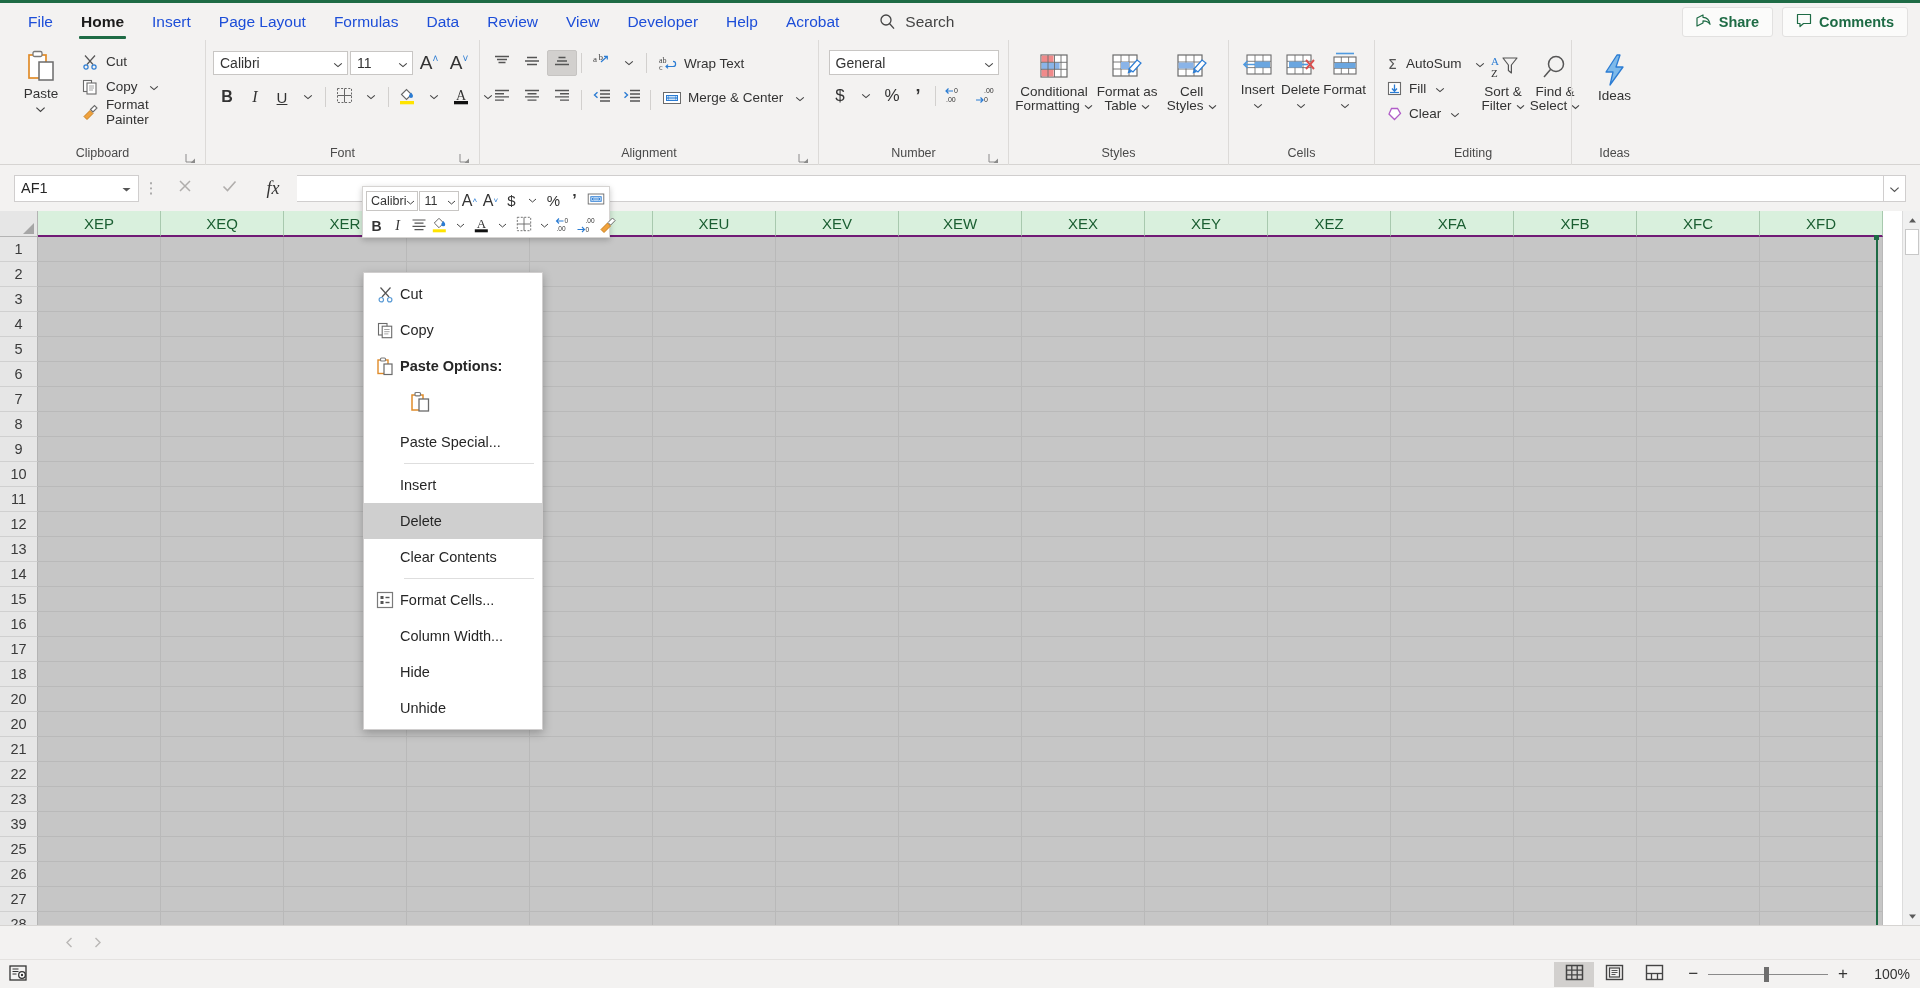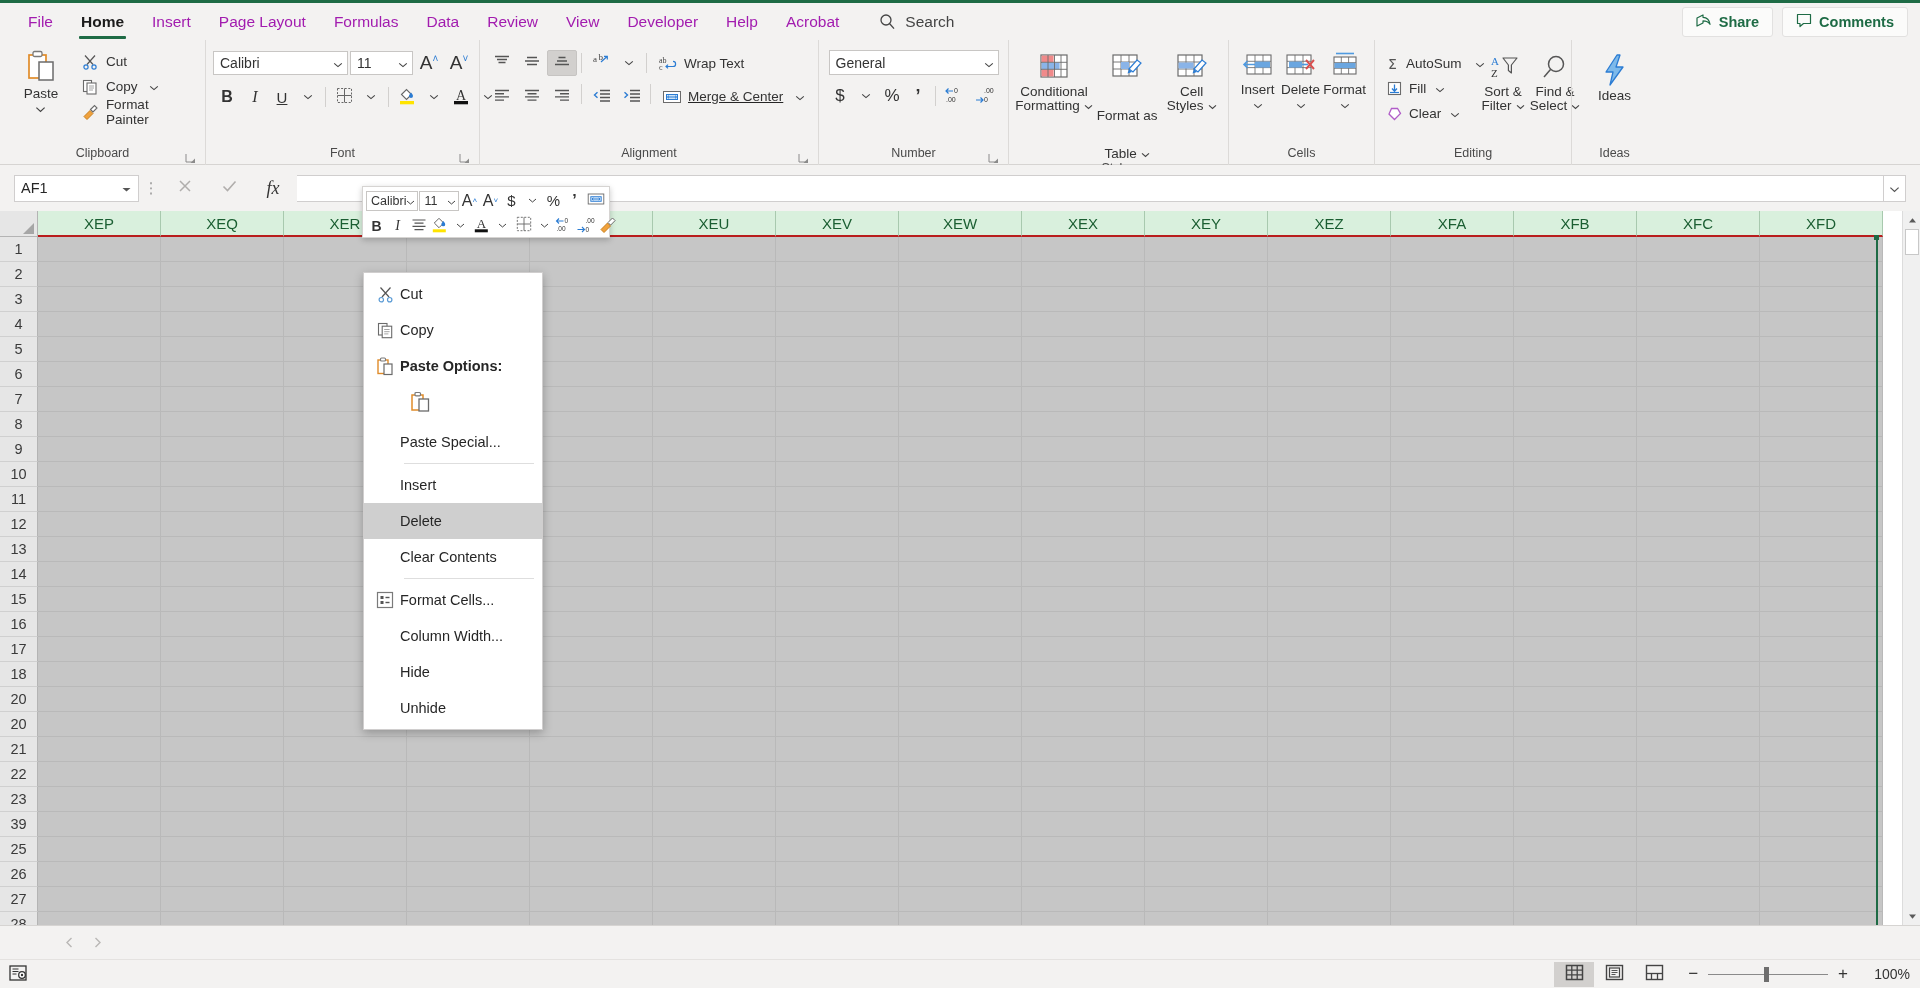--- a/index.html
+++ b/index.html
@@ -15,21 +15,21 @@
 
   
   .topbar {
     position:absolute; left:0; top:0; width:1920px; height:40px;
     background:#f3f2f1; border-top:3px solid #1e6b45;
     display:flex; align-items:center;
   }
   .tabs { display:flex; align-items:center; height:40px; padding-left:14px; }
   .tab {
     position:relative; height:40px; line-height:40px; padding:0 14px;
-    font-size:15.5px; color:#a21caf; cursor:pointer; white-space:nowrap;
+    font-size:15.5px; color:#1d4ed8; cursor:pointer; white-space:nowrap;
   }
   .tab.active { font-weight:bold; color:#1b1b1b; }
   .tab.active:after {
     content:""; position:absolute; left:12px; right:12px; bottom:3px;
     height:3px; background:#1e6b45; border-radius:1px;
   }
   .searchbox { display:flex; align-items:center; gap:9px; margin-left:26px; color:#444; font-size:15.5px; }
   .searchbox svg { display:block; }
   .topright { position:absolute; right:12px; top:4px; display:flex; gap:9px; align-items:center; }
   .tbtn {
@@ -91,21 +91,21 @@
 
   
   .gridwrap { position:absolute; left:0; top:211px; width:1920px; height:714px; background:#fff; overflow:hidden;}
   .corner { position:absolute; left:0; top:0; width:38px; height:26px; background:#e6e6e6;
             border-right:1px solid #b4b4b4; border-bottom:1px solid #b4b4b4; }
   .corner:after { content:""; position:absolute; right:3px; bottom:2px; width:0; height:0;
                   border-left:11px solid transparent; border-bottom:11px solid #a6a6a6; }
   .colhdr { position:absolute; left:38px; top:0; height:26px; display:flex; }
   .ch { width:123px; height:26px; line-height:25px; text-align:center; font-size:15px;
         background:#d9f0dd; color:#1b5e32; border-right:1px solid #a8c9ae;
-        border-bottom:2px solid #b91c1c; cursor:pointer; }
+        border-bottom:2px solid #701a75; cursor:pointer; }
   .rowhdrs { position:absolute; left:0; top:26px; width:38px; }
   .rh { height:25px; line-height:24px; text-align:center; font-size:14.5px; color:#3a3a3a;
         background:#e6e6e6; border-right:1px solid #b4b4b4; border-bottom:1px solid #d0d0d0; cursor:pointer;}
   .cells { position:absolute; left:38px; top:26px; }
   .crow { display:flex; height:25px; }
   .cell { width:123px; height:25px; background:#c6c6c6; border-right:1px solid #b9b9b9;
           border-bottom:1px solid #b9b9b9; }
   .selborder { position:absolute; left:38px; top:26px; width:1840px; height:688px;
                border-right:2px solid #1e6b45; pointer-events:none; }
   .selnub { position:absolute; right:-3px; top:-2px; width:5px; height:5px; background:#1e6b45; }
@@ -418,21 +418,21 @@
               <svg width="20" height="17" viewBox="0 0 20 17">
                   <text x="1" y="7.5" font-size="8" fill="#444" font-family="Liberation Serif, serif">ab</text>
                   <text x="1" y="15" font-size="8" fill="#444" font-family="Liberation Serif, serif">c</text>
                   <path d="M8 11.5h7a2.6 2.6 0 000-5.2" stroke="#2b7cd3" stroke-width="1.2" fill="none"></path>
                   <path d="M10 9.6l-2 1.9 2 1.9" stroke="#2b7cd3" stroke-width="1.2" fill="none"></path>
                 </svg>
             </span>
             <span>Wrap Text</span>
           </div>
         </div>
-        <div style="display:flex;align-items:flex-start;margin-top:8px;text-decoration:underline;">
+        <div style="display:flex;align-items:flex-end;margin-top:8px;">
           <div class="tb" style="width:30px">
             <span><svg width="18" height="15" viewBox="0 0 18 15">
                   <path d="M2 2.5h14M2 5.7h9M2 8.9h14M2 12.1h9" stroke="#555" stroke-width="1.4"></path>
                 </svg></span>
           </div>
           <div class="tb" style="width:30px">
             <span><svg width="18" height="15" viewBox="0 0 18 15">
                   <path d="M2 2.5h14M4.5 5.7h9M2 8.9h14M4.5 12.1h9" stroke="#555" stroke-width="1.4"></path>
                 </svg></span>
           </div>
@@ -549,21 +549,21 @@
             </svg>
           </span>
           <span class="cap">Conditional</span>
           <span class="cap" style="display:flex;align-items:center;gap:4px;margin-top:0;">
             <span>Formatting</span>
             <span><svg width="9" height="6" viewBox="0 0 9 6">
                   <path d="M1 1.3L4.5 4.5 8 1.3" fill="none" stroke="#444" stroke-width="1.1"></path>
                 </svg></span>
           </span>
         </div>
-        <div class="bigbtn" style="width:70px;gap:24px;">
+        <div class="bigbtn" style="width:70px;">
           <span class="icobox">
             <svg width="36" height="32" viewBox="0 0 36 32">
               <rect x="4" y="4" width="24" height="21" fill="#fff" stroke="#6b6b6b" stroke-width="1.2"></rect>
               <path d="M12 4v21M20 4v21M4 11h24M4 18h24" stroke="#6b6b6b" stroke-width=".9"></path>
               <path d="M12 11h8v7h-8z" fill="#8ab4e8"></path>
               <path d="M20 18l8-9 4 3-8 9z" fill="#fff" stroke="#2b7cd3" stroke-width="1.2"></path>
               <path d="M20 18l-1.5 4.5 4.5-1.5z" fill="#2b7cd3"></path>
             </svg>
           </span>
           <span class="cap">Format as</span>

